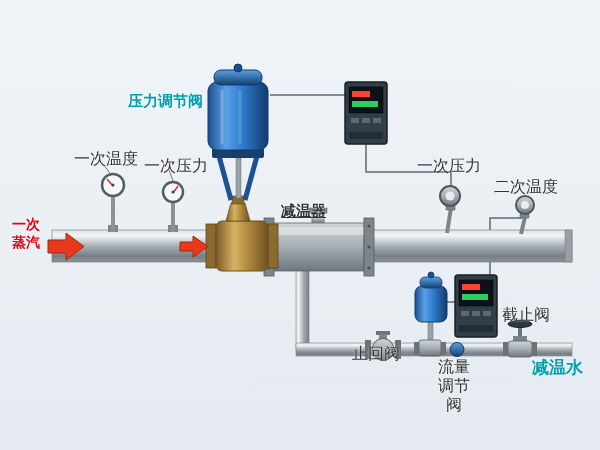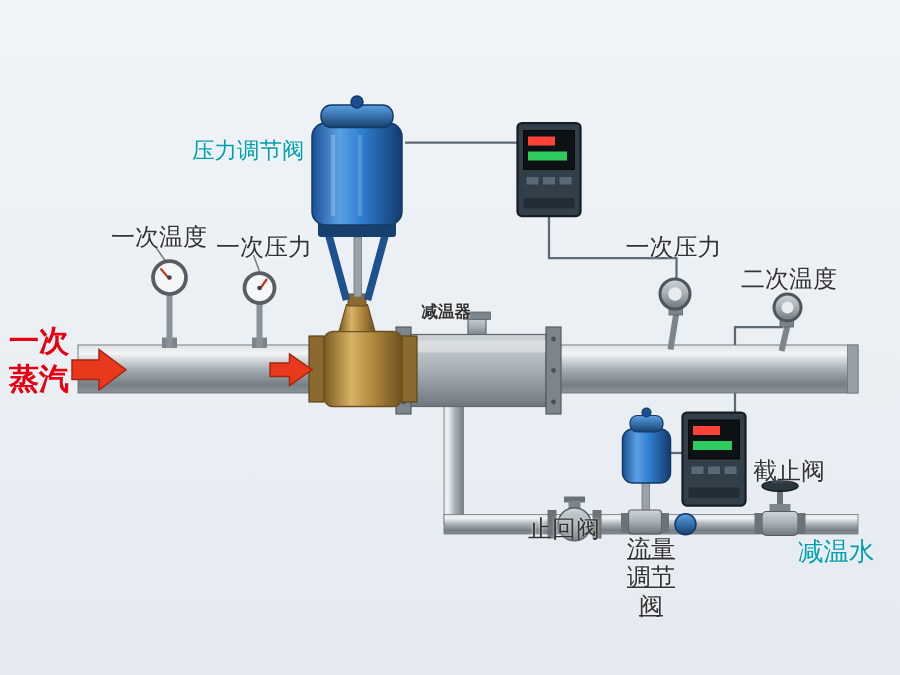--- a/index.html
+++ b/index.html
@@ -7,22 +7,22 @@
   .stage {
     position: relative; width: 600px; height: 450px; overflow: hidden;
     background: linear-gradient(180deg, #f0f4f8 0%, #eaeff4 55%, #e4eaf0 100%);
   }
   .stage svg { position: absolute; left: 0; top: 0; }
   .lbl {
     position: absolute; color: #333; font-size: 16px; line-height: 1.2;
     white-space: nowrap; text-shadow: 0 0 2px rgba(255,255,255,.85);
   }
   .lbl.bold { font-weight: bold; }
-  .lbl.teal { color: #00a0ae; font-weight: normal; }
-  .lbl.red  { color: #e60012; font-weight: bold; font-size: 20px; line-height: 1.25; text-align: center; }
+  .lbl.teal { color: #00a0ae; font-weight: bold; }
+  .lbl.red  { color: #e60012; font-weight: bold; font-size: 14px; line-height: 1.25; text-align: center; font-family: Liberation Serif, serif; }
   .lbl.two-line { white-space: normal; text-align: center; }
 </style>
 </head>
 <body>
 
 <div class="stage">
 
   <svg width="600" height="450" viewBox="0 0 600 450">
     <defs>
       <linearGradient id="gPipe" x1="0" y1="0" x2="0" y2="1">
@@ -210,29 +210,29 @@
     <div>一次</div>
     <div>蒸汽</div>
   </div>
 
   <div class="lbl" style="left:74px; top:149px;">一次温度</div>
 
   <div class="lbl" style="left:144px; top:156px;text-align:center;">一次压力</div>
 
   <div class="lbl teal" style="left:128px; top:92px; font-size:15px;">压力调节阀</div>
 
-  <div class="lbl bold" style="left:281px; top:202px; font-size:11px;">减温器</div>
+  <div class="lbl bold" style="left:281px; top:202px; font-size:15px;text-decoration:underline;">减温器</div>
 
   <div class="lbl" style="left:417px; top:156px;">一次压力</div>
 
   <div class="lbl" style="left:494px; top:177px;">二次温度</div>
 
   <div class="lbl" style="left:352px; top:344px;">止回阀</div>
 
-  <div class="lbl two-line" style="left:411px; top:357px; width:46px;text-decoration:underline;">
+  <div class="lbl two-line" style="left:431px; top:357px; width:46px;">
     <div>流量</div>
     <div>调节阀</div>
   </div>
 
   <div class="lbl" style="left:502px; top:305px;text-align:center;">截止阀</div>
 
   <div class="lbl teal" style="left:532px; top:358px; font-size:17px;">减温水</div>
 
 </div>
 

